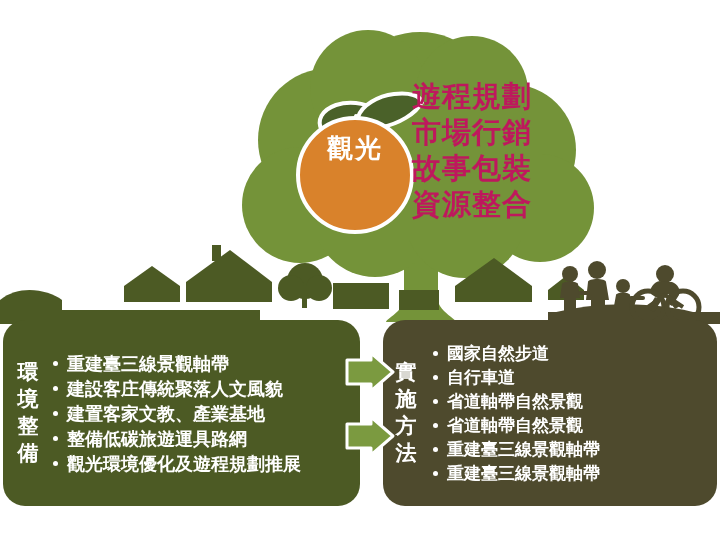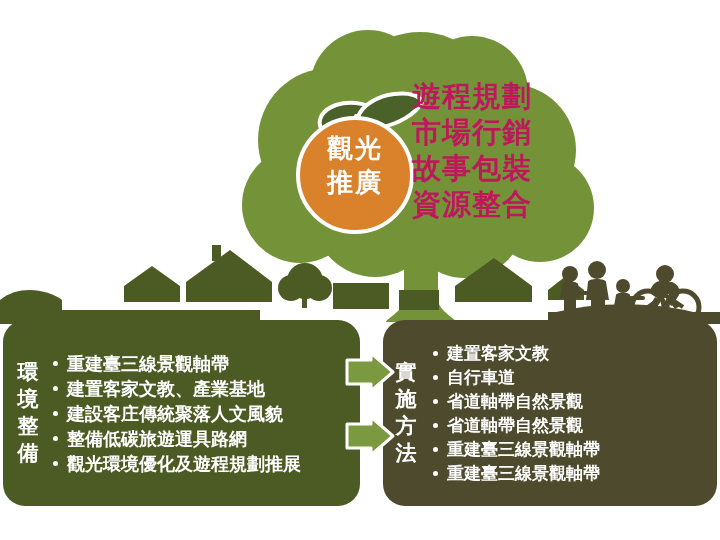--- a/index.html
+++ b/index.html
@@ -245,48 +245,47 @@
 
   <div class="crown-text">
     <div>遊程規劃</div>
     <div>市場行銷</div>
     <div>故事包裝</div>
     <div>資源整合</div>
   </div>
 
   <div class="badge-text">
     <div>觀光</div>
-    <div>推廣</div>
   </div>
 
   <div class="panel" id="panel-left">
     <div class="panel-label">
       <span>環</span>
       <span>境</span>
       <span>整</span>
       <span>備</span>
     </div>
     <ul class="bullet-list">
       <li>重建臺三線景觀軸帶</li>
+      <li>建設客庄傳統聚落人文風貌</li>
       <li>建置客家文教、產業基地</li>
-      <li>建設客庄傳統聚落人文風貌</li>
       <li>整備低碳旅遊運具路網</li>
       <li>觀光環境優化及遊程規劃推展</li>
     </ul>
   </div>
 
   <div class="panel" id="panel-right">
     <div class="panel-label">
       <span>實</span>
       <span>施</span>
       <span>方</span>
       <span>法</span>
     </div>
     <ul class="bullet-list">
-      <li>建置客家文教</li>
+      <li>國家自然步道</li>
       <li>自行車道</li>
       <li>省道軸帶自然景觀</li>
       <li>省道軸帶自然景觀</li>
       <li>重建臺三線景觀軸帶</li>
       <li>重建臺三線景觀軸帶</li>
     </ul>
   </div>
 
   <svg id="arrows" viewBox="0 0 54 112">
     <path d="M4 8 L28 8 L28 1 L50 20 L28 39 L28 32 L4 32 Z" fill="#7b9a40" stroke="#ffffff" stroke-width="3" stroke-linejoin="round"></path>

